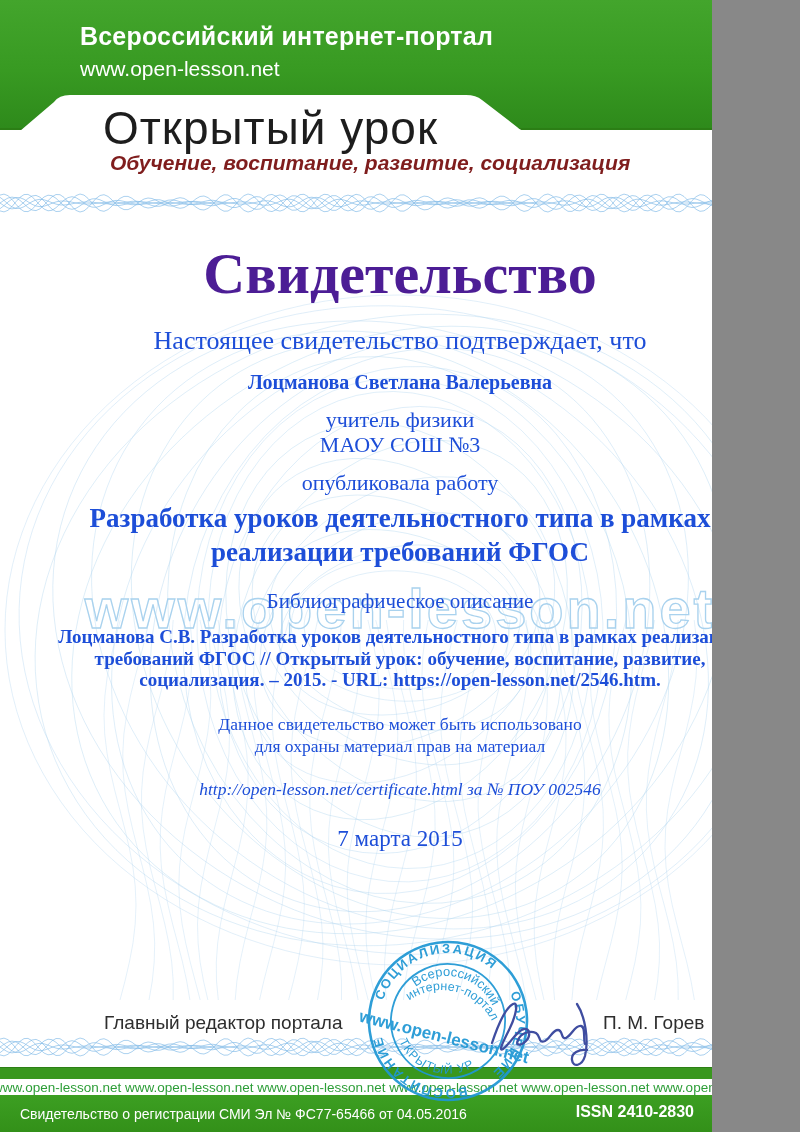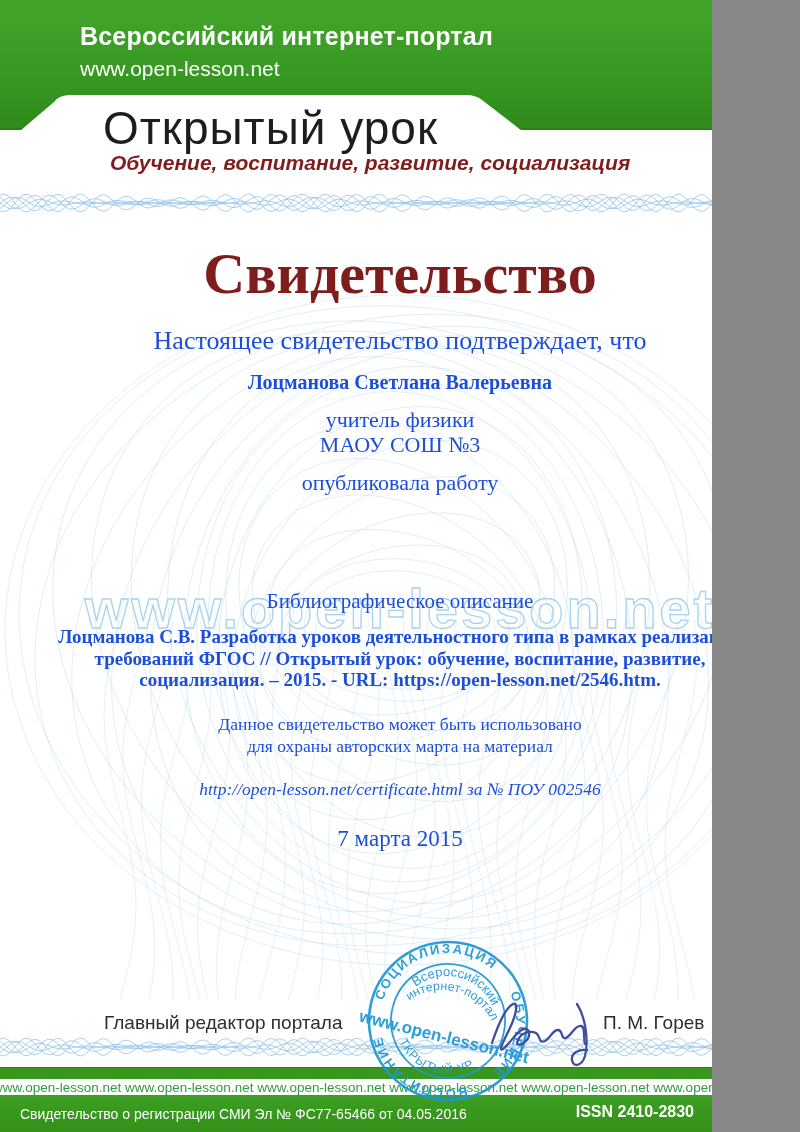--- a/index.html
+++ b/index.html
@@ -17,21 +17,21 @@
   .tab-shape{left:0;top:93px;z-index:2;}
   .tab-title{left:103px;top:101px;font-size:46px;color:#1d1d1d;letter-spacing:1px;z-index:3;}
   .tab-subtitle{left:110px;top:151px;font-size:21px;font-style:italic;font-weight:600;color:#7f1d1d;z-index:3;}
   
   .band{left:0;z-index:0;}
   .gcenter{left:0;top:210px;z-index:0;}
   .watermark-url{top:576px;font-size:56px;font-weight:bold;letter-spacing:3px;
                  color:transparent;-webkit-text-stroke:1.3px #a9d2ee;z-index:0;}
   
   .t{z-index:2;color:#1d4ed8;}
-  .cert-title{top:240px;font-size:58px;font-weight:bold;color:#7f1d1d;}
+  .cert-title{top:240px;font-size:58px;font-weight:bold;color:#4c1d95;}
   .intro{top:326px;font-size:26px;}
   .name{top:371px;font-size:20px;font-weight:bold;}
   .role{top:407px;font-size:22px;}
   .school{top:432px;font-size:22px;}
   .action{top:470px;font-size:22px;}
   .work{top:501px;left:40px;width:720px;text-align:center;font-size:27px;font-weight:bold;line-height:34px;}
   .biblio-h{top:589px;font-size:21px;}
   .citation{top:626px;left:38px;width:724px;text-align:center;font-size:19px;font-weight:bold;line-height:21.5px;}
   .small1{top:714px;font-size:17.5px;}
   .small2{top:736px;font-size:17.5px;}
@@ -140,24 +140,25 @@
       <path d="M694.4 790 L691.0 771 L686.7 752 L681.7 733 L676.8 714 L672.2 695 L668.5 676 L666.0 657 L665.0 638 L665.6 619 L667.7 600 L671.1 581 L675.5 562 L680.4 543 L685.4 524 L689.9 505 L693.6 486 L696.0 467 L697.0 448 L696.4 429 L694.2 410" fill="none" stroke="#abd2ee" stroke-width="0.7" opacity="0.45"></path>
     </svg>
   <div class="abs center watermark-url">www.open-lesson.net</div>
 
   <div class="abs center serif t cert-title">Свидетельство</div>
   <div class="abs center serif t intro">Настоящее свидетельство подтверждает, что</div>
   <div class="abs center serif t name">Лоцманова Светлана Валерьевна</div>
   <div class="abs center serif t role">учитель физики</div>
   <div class="abs center serif t school">МАОУ СОШ №3</div>
   <div class="abs center serif t action">опубликовала работу</div>
+  <div class="abs serif t work">Разработка уроков деятельностного типа в рамках реализации требований ФГОС</div>
   <div class="abs center serif t biblio-h">Библиографическое описание</div>
   <div class="abs serif t citation">Лоцманова С.В. Разработка уроков деятельностного типа в рамках реализации требований ФГОС // Открытый урок: обучение, воспитание, развитие, социализация. – 2015. - URL: https://open-lesson.net/2546.htm.</div>
   <div class="abs center serif t small1">Данное свидетельство может быть использовано</div>
-  <div class="abs center serif t small2">для охраны авторских марта на материал</div>
+  <div class="abs center serif t small2">для охраны материал прав на материал</div>
   <div class="abs center serif t small4">http://open-lesson.net/certificate.html за № ПОУ 002546</div>
   <div class="abs center serif t date">7 марта 2015</div>
 
   <div class="abs editor-label">Главный редактор портала</div>
   <div class="abs editor-name">П. М. Горев</div>
 
   <svg class="abs stamp" style="left:348px;top:921px" width="200" height="205" viewBox="0 0 200 205" xmlns="http://www.w3.org/2000/svg" xmlns:xlink="http://www.w3.org/1999/xlink">
     <defs>
       <path id="ringpath" d="M 32 100 A 68 68 0 1 1 168 100 A 68 68 0 1 1 32 100"></path>
       <path id="arc1" d="M 58 78 A 50 50 0 0 1 142 78"></path>

